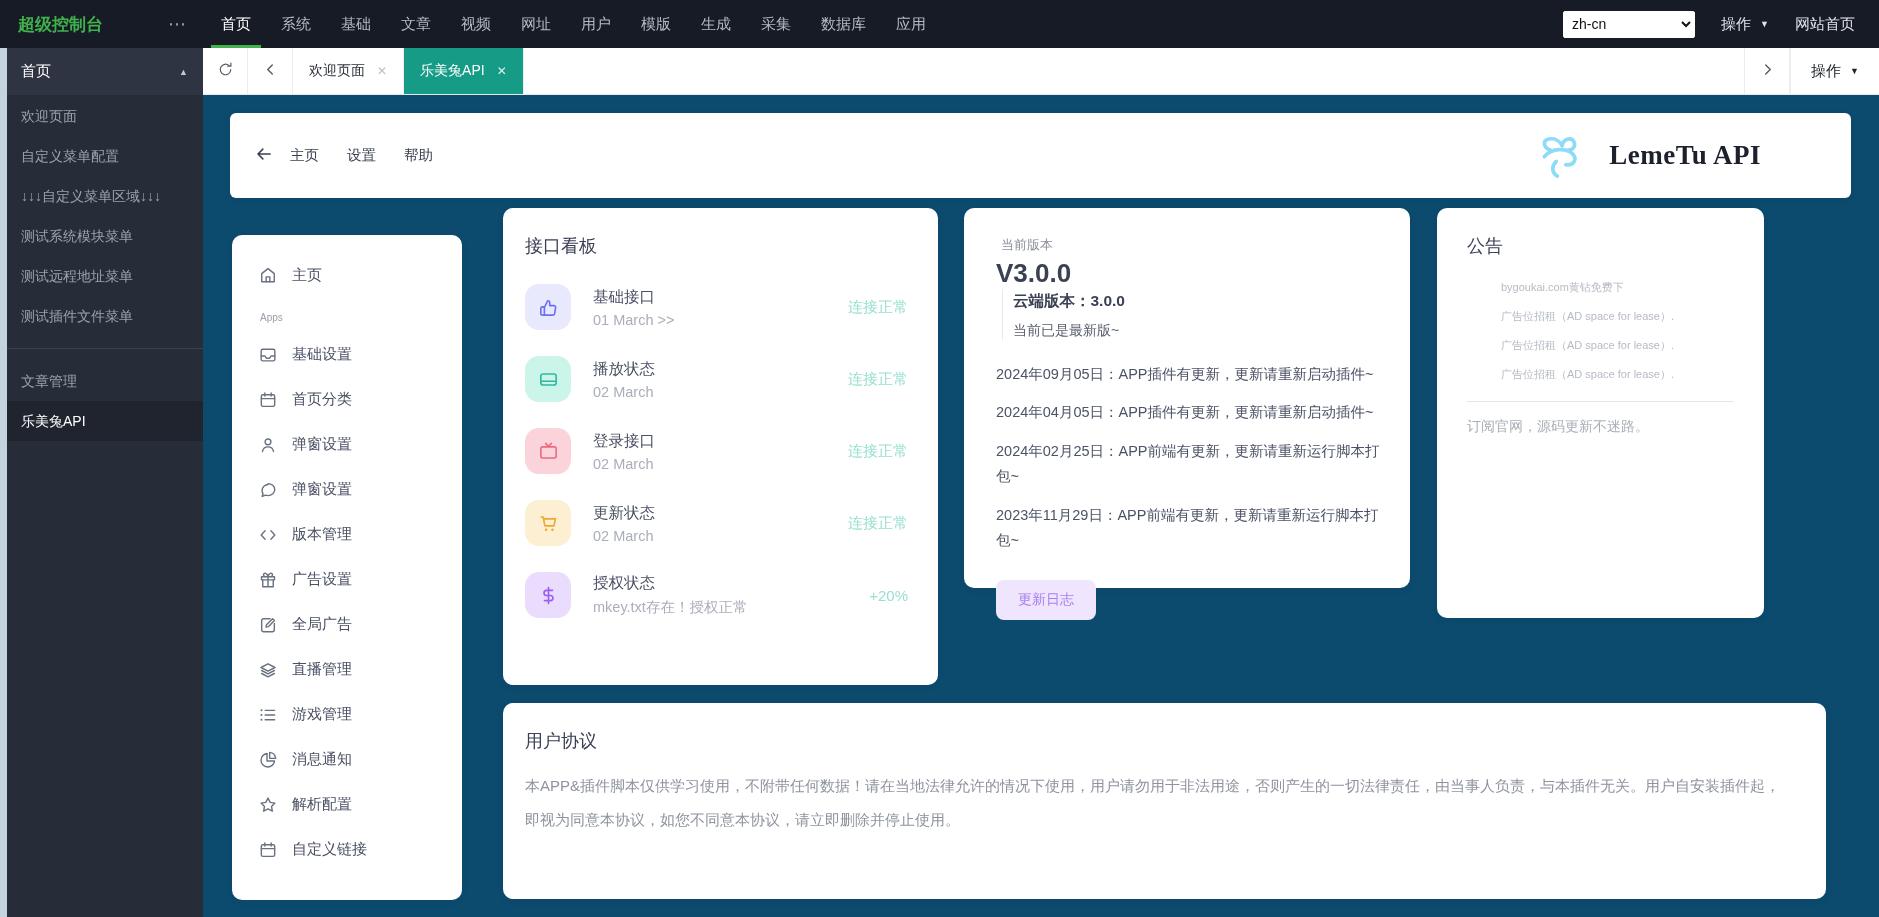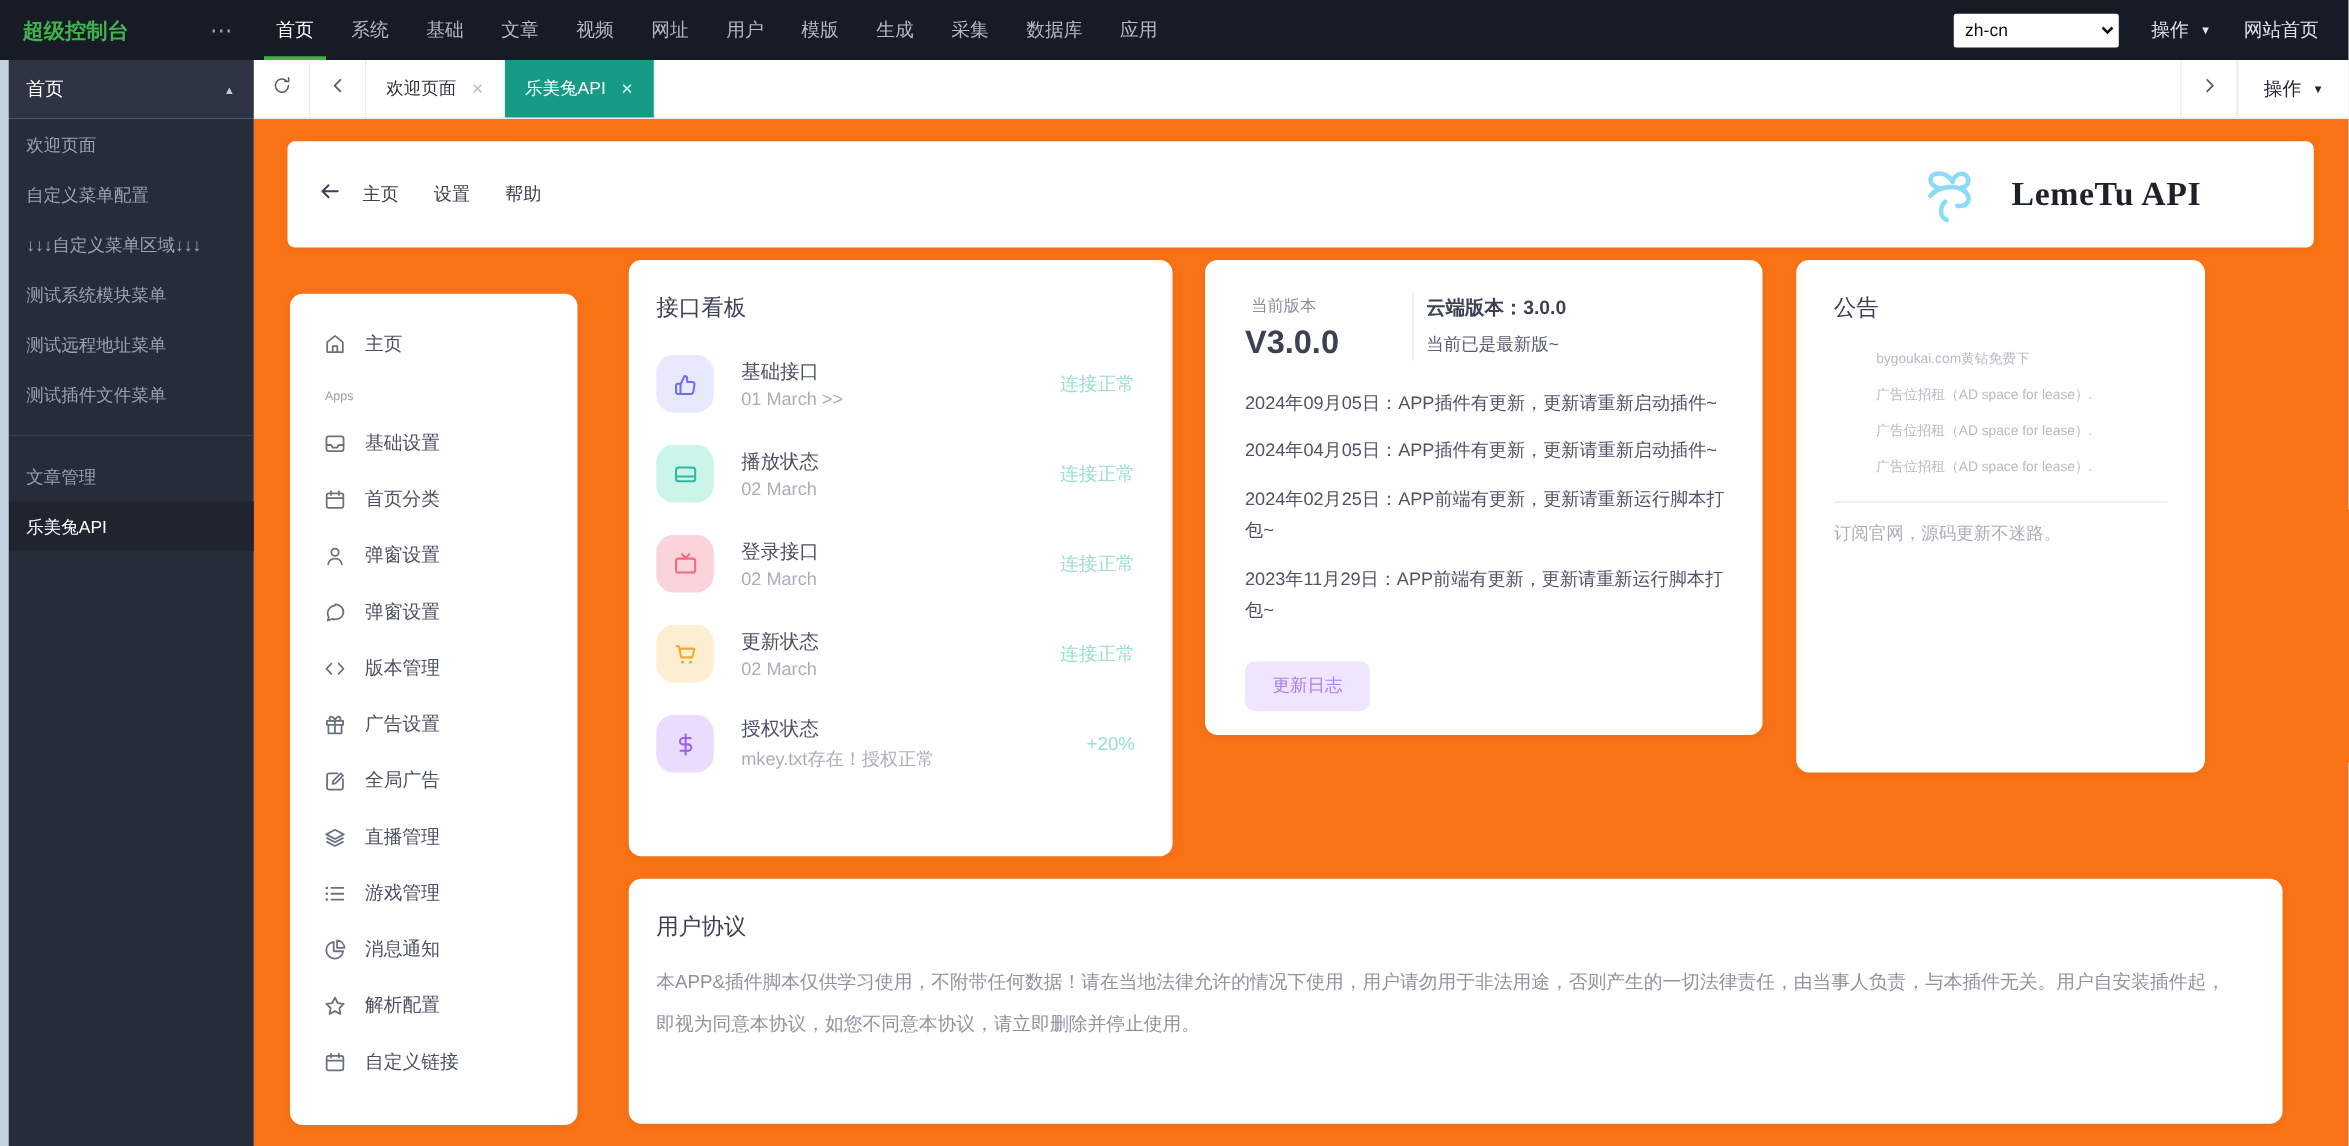--- a/index.html
+++ b/index.html
@@ -37,21 +37,21 @@
   .tb-action{display:flex;align-items:center;gap:9px;padding:0 20px;font-size:15px;color:#20242e;border-left:1px solid #ededf0;cursor:pointer;white-space:nowrap;}
 
   
   .sidebar{position:absolute;left:0;top:95px;bottom:0;width:203px;background:#272c39;z-index:10;box-sizing:border-box;padding-top:1px;}
   .side-item{height:40px;line-height:40px;padding-left:21px;font-size:14px;color:#9ba1ae;cursor:pointer;white-space:nowrap;overflow:hidden;}
   .side-item.active{color:#fff;background:#20242f;}
   .side-div{height:1px;background:#3a4150;margin:12px 0;}
   .edge-strip{position:absolute;left:0;top:48px;bottom:0;width:7px;background:#c4d3de;z-index:40;}
 
   
-  .main{position:absolute;left:203px;top:95px;right:0;bottom:0;background:#f97316;text-decoration:underline;}
+  .main{position:absolute;left:203px;top:95px;right:0;bottom:0;background:#0c4a6e;text-decoration:underline;}
   .card{position:absolute;background:#fff;border-radius:10px;box-shadow:0 2px 8px rgba(30,40,70,.05);box-sizing:border-box;}
 
   .headerband{left:27px;top:18px;width:1621px;height:85px;border-radius:6px;display:flex;align-items:center;padding-left:24px;}
   .hb-back{width:36px;color:#3b4252;display:flex;align-items:center;cursor:pointer;flex:none;}
   .hb-back svg{width:20px;height:20px;}
   .hb-link{font-size:14.5px;color:#3a4150;margin-right:28px;cursor:pointer;white-space:nowrap;}
   .brand{margin-left:auto;margin-right:90px;display:flex;align-items:center;gap:21px;}
   .brand-icon{width:54px;height:48px;color:#8ddcf7;}
   .brand-icon svg{width:100%;height:100%;}
   .brand-name{font-family:"Liberation Serif",serif;font-weight:bold;font-size:27px;color:#1c212b;letter-spacing:.5px;}
@@ -68,25 +68,25 @@
   .dash-rows{margin-top:26px;}
   .dash-row{display:flex;align-items:center;height:46px;margin-bottom:26px;cursor:pointer;}
   .tile{width:46px;height:46px;border-radius:14px;display:flex;align-items:center;justify-content:center;flex:none;}
   .tile svg{width:23px;height:23px;}
   .dash-mid{margin-left:22px;min-width:0;}
   .dash-title{font-size:15.5px;color:#4a5164;}
   .dash-sub{font-size:14.5px;color:#a9aeb8;margin-top:4px;}
   .dash-status{margin-left:auto;font-size:15px;color:var(--status-mint);flex:none;}
 
   .vercard{left:761px;top:113px;width:446px;height:380px;padding:26px 30px 0 32px;}
-  .ver-head{display:flex;}
+  .ver-head{display:flex;flex-direction:column;}
   .ver-col1{min-width:116px;padding-top:2px;}
   .ver-label{font-size:13px;color:#8a8f9c;padding-left:5px;}
   .ver-num{font-size:26px;font-weight:bold;color:#3a4153;margin-top:4px;}
-  .ver-col2{border-left:1px solid #e8eaef;padding-left:10px;margin-left:18px;padding-top:2px;}
+  .ver-col2{border-left:1px solid #e8eaef;padding-left:10px;margin-left:6px;padding-top:2px;}
   .ver-cloud{font-size:15.5px;font-weight:bold;color:#3a4153;}
   .ver-note{font-size:14px;color:#585e6e;margin-top:10px;}
   .ver-logs{margin-top:22px;}
   .ver-log{font-size:14.5px;color:#4c5366;line-height:1.75;margin-bottom:13px;}
   .ver-btn{display:inline-block;margin-top:14px;padding:11px 22px;background:var(--btn-purple-bg);color:var(--btn-purple-fg);
            font-size:14px;border-radius:8px;border:none;cursor:pointer;font-family:inherit;}
 
   .anncard{left:1234px;top:113px;width:327px;height:410px;padding:26px 30px 0 30px;}
   .ann-items{margin-top:22px;}
   .ann-item{font-size:11px;color:#b6bbc4;line-height:1.45;margin-bottom:13px;margin-left:34px;}

